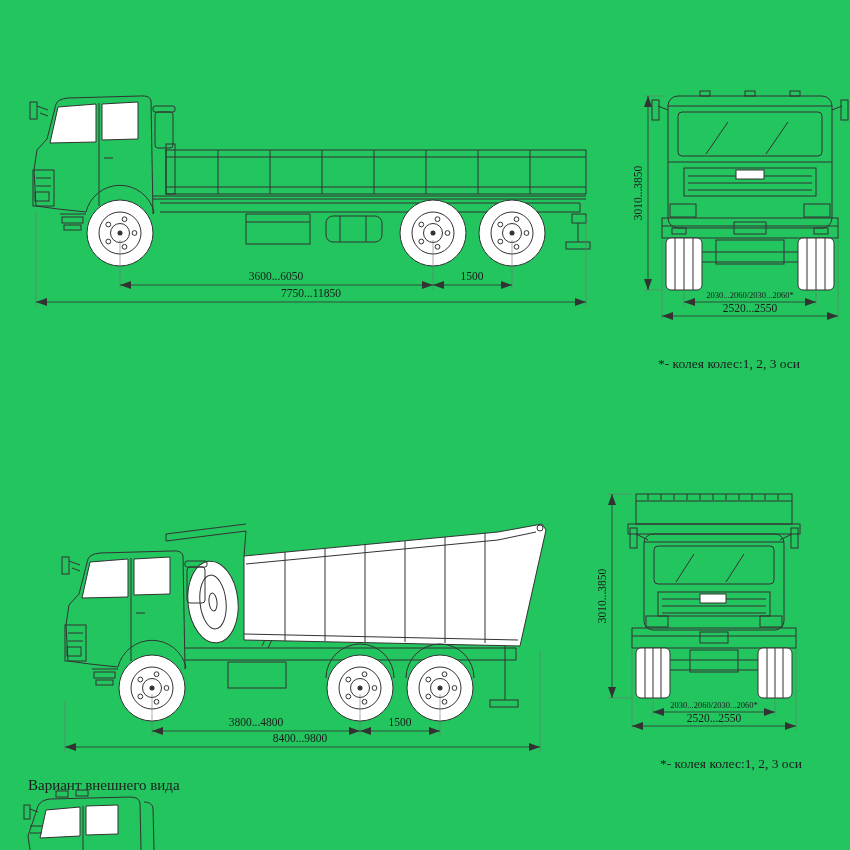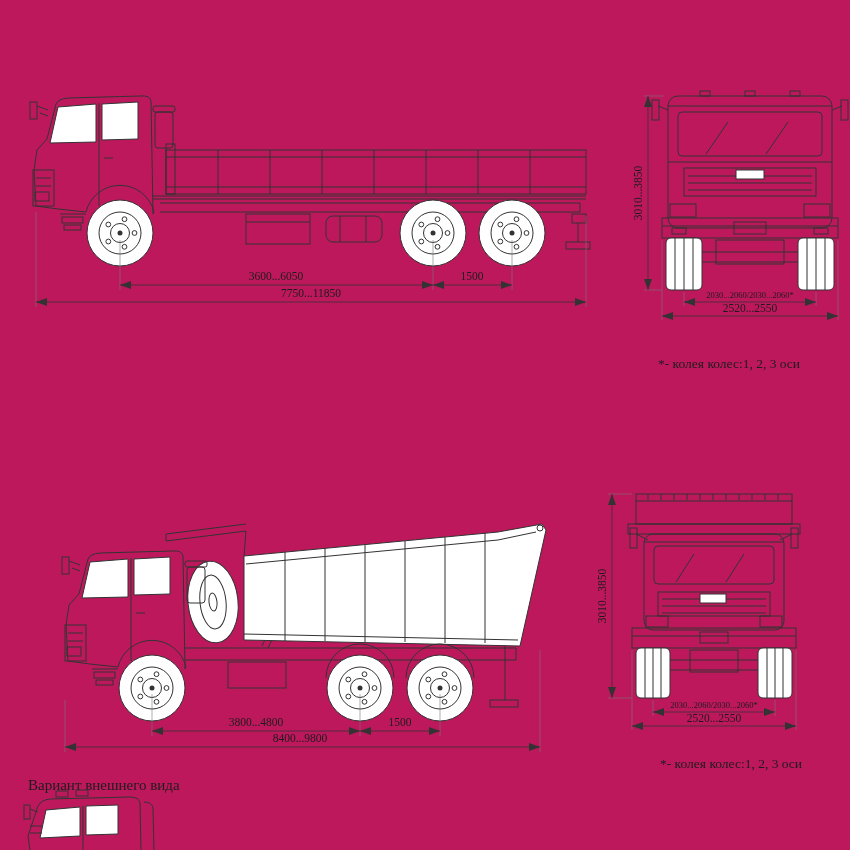--- a/index.html
+++ b/index.html
@@ -1,16 +1,16 @@
 <!DOCTYPE html>
 <html><head>
 <meta charset="utf-8">
 <style>
   html,body{margin:0;padding:0;background:#fff;}
-  .stage{position:relative;width:850px;height:850px;background:#be185d;overflow:hidden;
+  .stage{position:relative;width:850px;height:850px;background:#22c55e;overflow:hidden;
          font-family:"Liberation Serif", serif;}
   svg{position:absolute;left:0;top:0;}
   text{fill:#1c1c1c;font-family:"Liberation Serif", serif;}
   .dim-label{font-size:11.5px;}
   .dim-small{font-size:8.5px;}
   .note-label{font-size:13.5px;}
   .caption-label{font-size:15px;}
 </style>
 </head>
 <body>

